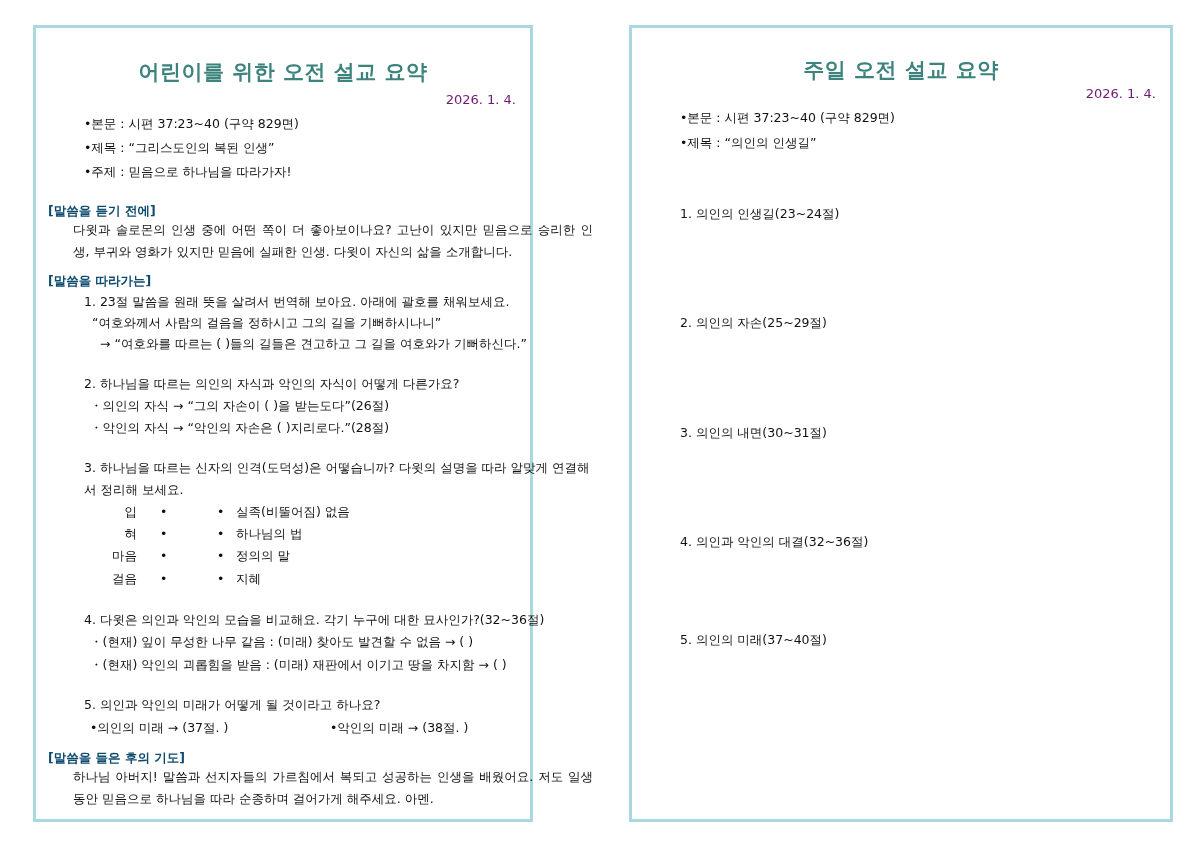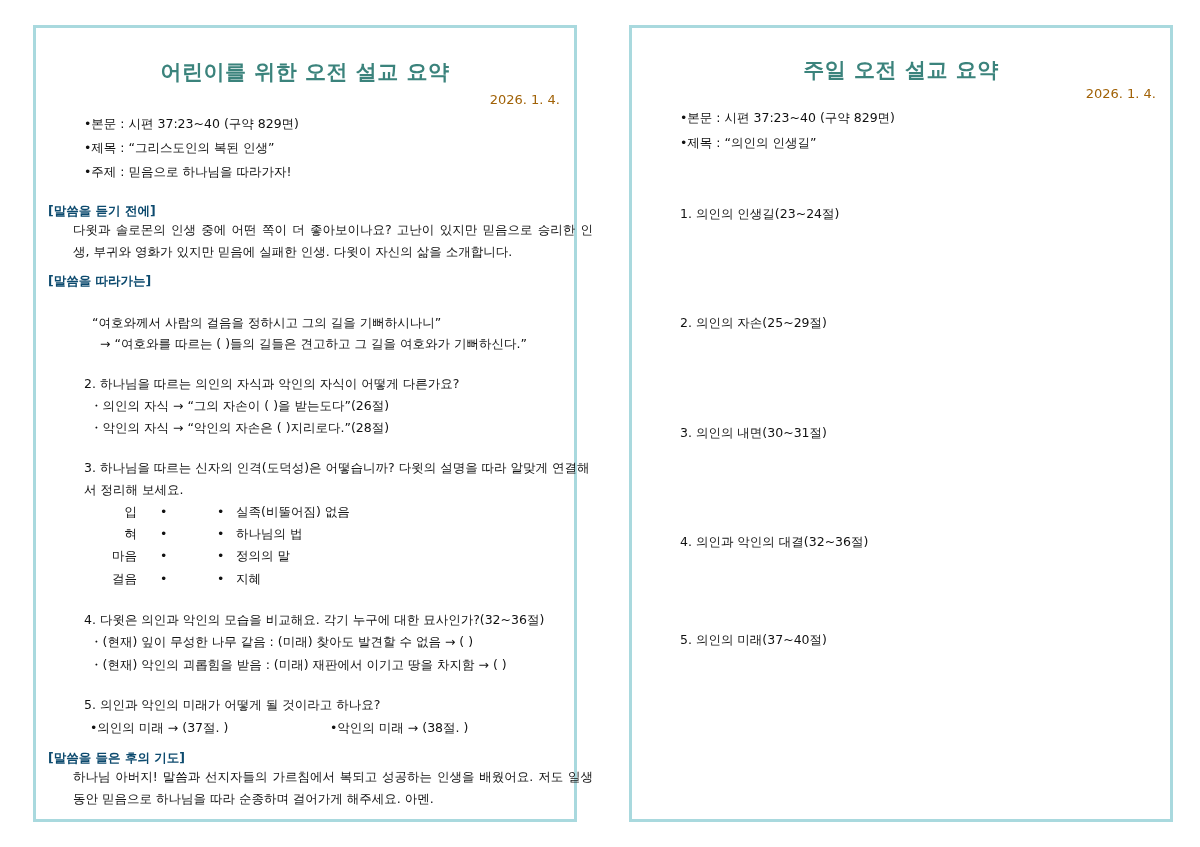--- a/index.html
+++ b/index.html
@@ -5,30 +5,30 @@
     html, body { margin: 0; padding: 0; background: #ffffff; }
     body {
       width: 1200px; height: 847px; position: relative; overflow: hidden;
       font-family: "DejaVu Sans", "Liberation Sans", sans-serif;
       color: #111111;
     }
     .page {
       position: absolute; top: 25px; box-sizing: border-box;
       border: 3px solid #a9d9de; background: #ffffff;
     }
-    #left  { left: 33px;  width: 544px; height: 797px; }
+    #left  { left: 33px;  width: 500px; height: 797px; }
     #right { left: 629px; width: 544px; height: 797px; }
     .title {
       position: absolute; left: 0; right: 0; text-align: center;
       top: 30px; font-size: 21px; font-weight: bold; color: #3b837c;
       letter-spacing: 0.5px;
     }
     .date {
       position: absolute; right: 14px; top: 64px;
-      font-size: 13px; color: #a16207;
+      font-size: 13px; color: #701a75;
     }
     .text { position: absolute; left: 12px; font-size: 12.5px; white-space: nowrap; margin-left: 36px; }
     .head { position: absolute; left: 12px; font-size: 12.5px; color: #0c4a6e; font-weight: bold; }
     .para { position: absolute; left: 12px; width: 520px; font-size: 12.5px; line-height: 22px; text-align: justify; margin-left: 25px; }
     .match-left { position: absolute; font-size: 12.5px; text-align: right; width: 60px; }
     .dot { position: absolute; font-size: 12.5px; }
     .match-right { position: absolute; font-size: 12.5px; text-align: center; }
   </style>
 </head>
 <body>
@@ -38,20 +38,21 @@
   <div class="date">2026. 1. 4.</div>
 
   <div class="text" style="top:88px">•본문 : 시편 37:23~40 (구약 829면)</div>
   <div class="text" style="top:112px">•제목 : “그리스도인의 복된 인생”</div>
   <div class="text" style="top:136px">•주제 : 믿음으로 하나님을 따라가자!</div>
 
   <div class="head" style="top:175px">[말씀을 듣기 전에]</div>
   <div class="para" style="top:191px">다윗과 솔로몬의 인생 중에 어떤 쪽이 더 좋아보이나요? 고난이 있지만 믿음으로 승리한 인생, 부귀와 영화가 있지만 믿음에 실패한 인생. 다윗이 자신의 삶을 소개합니다.</div>
 
   <div class="head" style="top:245px">[말씀을 따라가는]</div>
+  <div class="text" style="top:266px">1. 23절 말씀을 원래 뜻을 살려서 번역해 보아요. 아래에 괄호를 채워보세요.</div>
   <div class="text" style="top:308px; left:28px">→ “여호와를 따르는 (          )들의 길들은 견고하고 그 길을 여호와가 기뻐하신다.”</div>
   <div class="text" style="top:287px; left:20px">“여호와께서 사람의 걸음을 정하시고 그의 길을 기뻐하시나니”</div>
 
   <div class="text" style="top:348px">2. 하나님을 따르는 의인의 자식과 악인의 자식이 어떻게 다른가요?</div>
   <div class="text" style="top:370px; left:18px">・의인의 자식    →  “그의 자손이 (          )을 받는도다”(26절)</div>
   <div class="text" style="top:392px; left:18px">・악인의 자식    →  “악인의 자손은 (           )지리로다.”(28절)</div>
 
   <div class="text" style="top:432px">3. 하나님을 따르는 신자의 인격(도덕성)은 어떻습니까? 다윗의 설명을 따라 알맞게 연결해</div>
   <div class="text" style="top:454px">서 정리해 보세요.</div>
 

